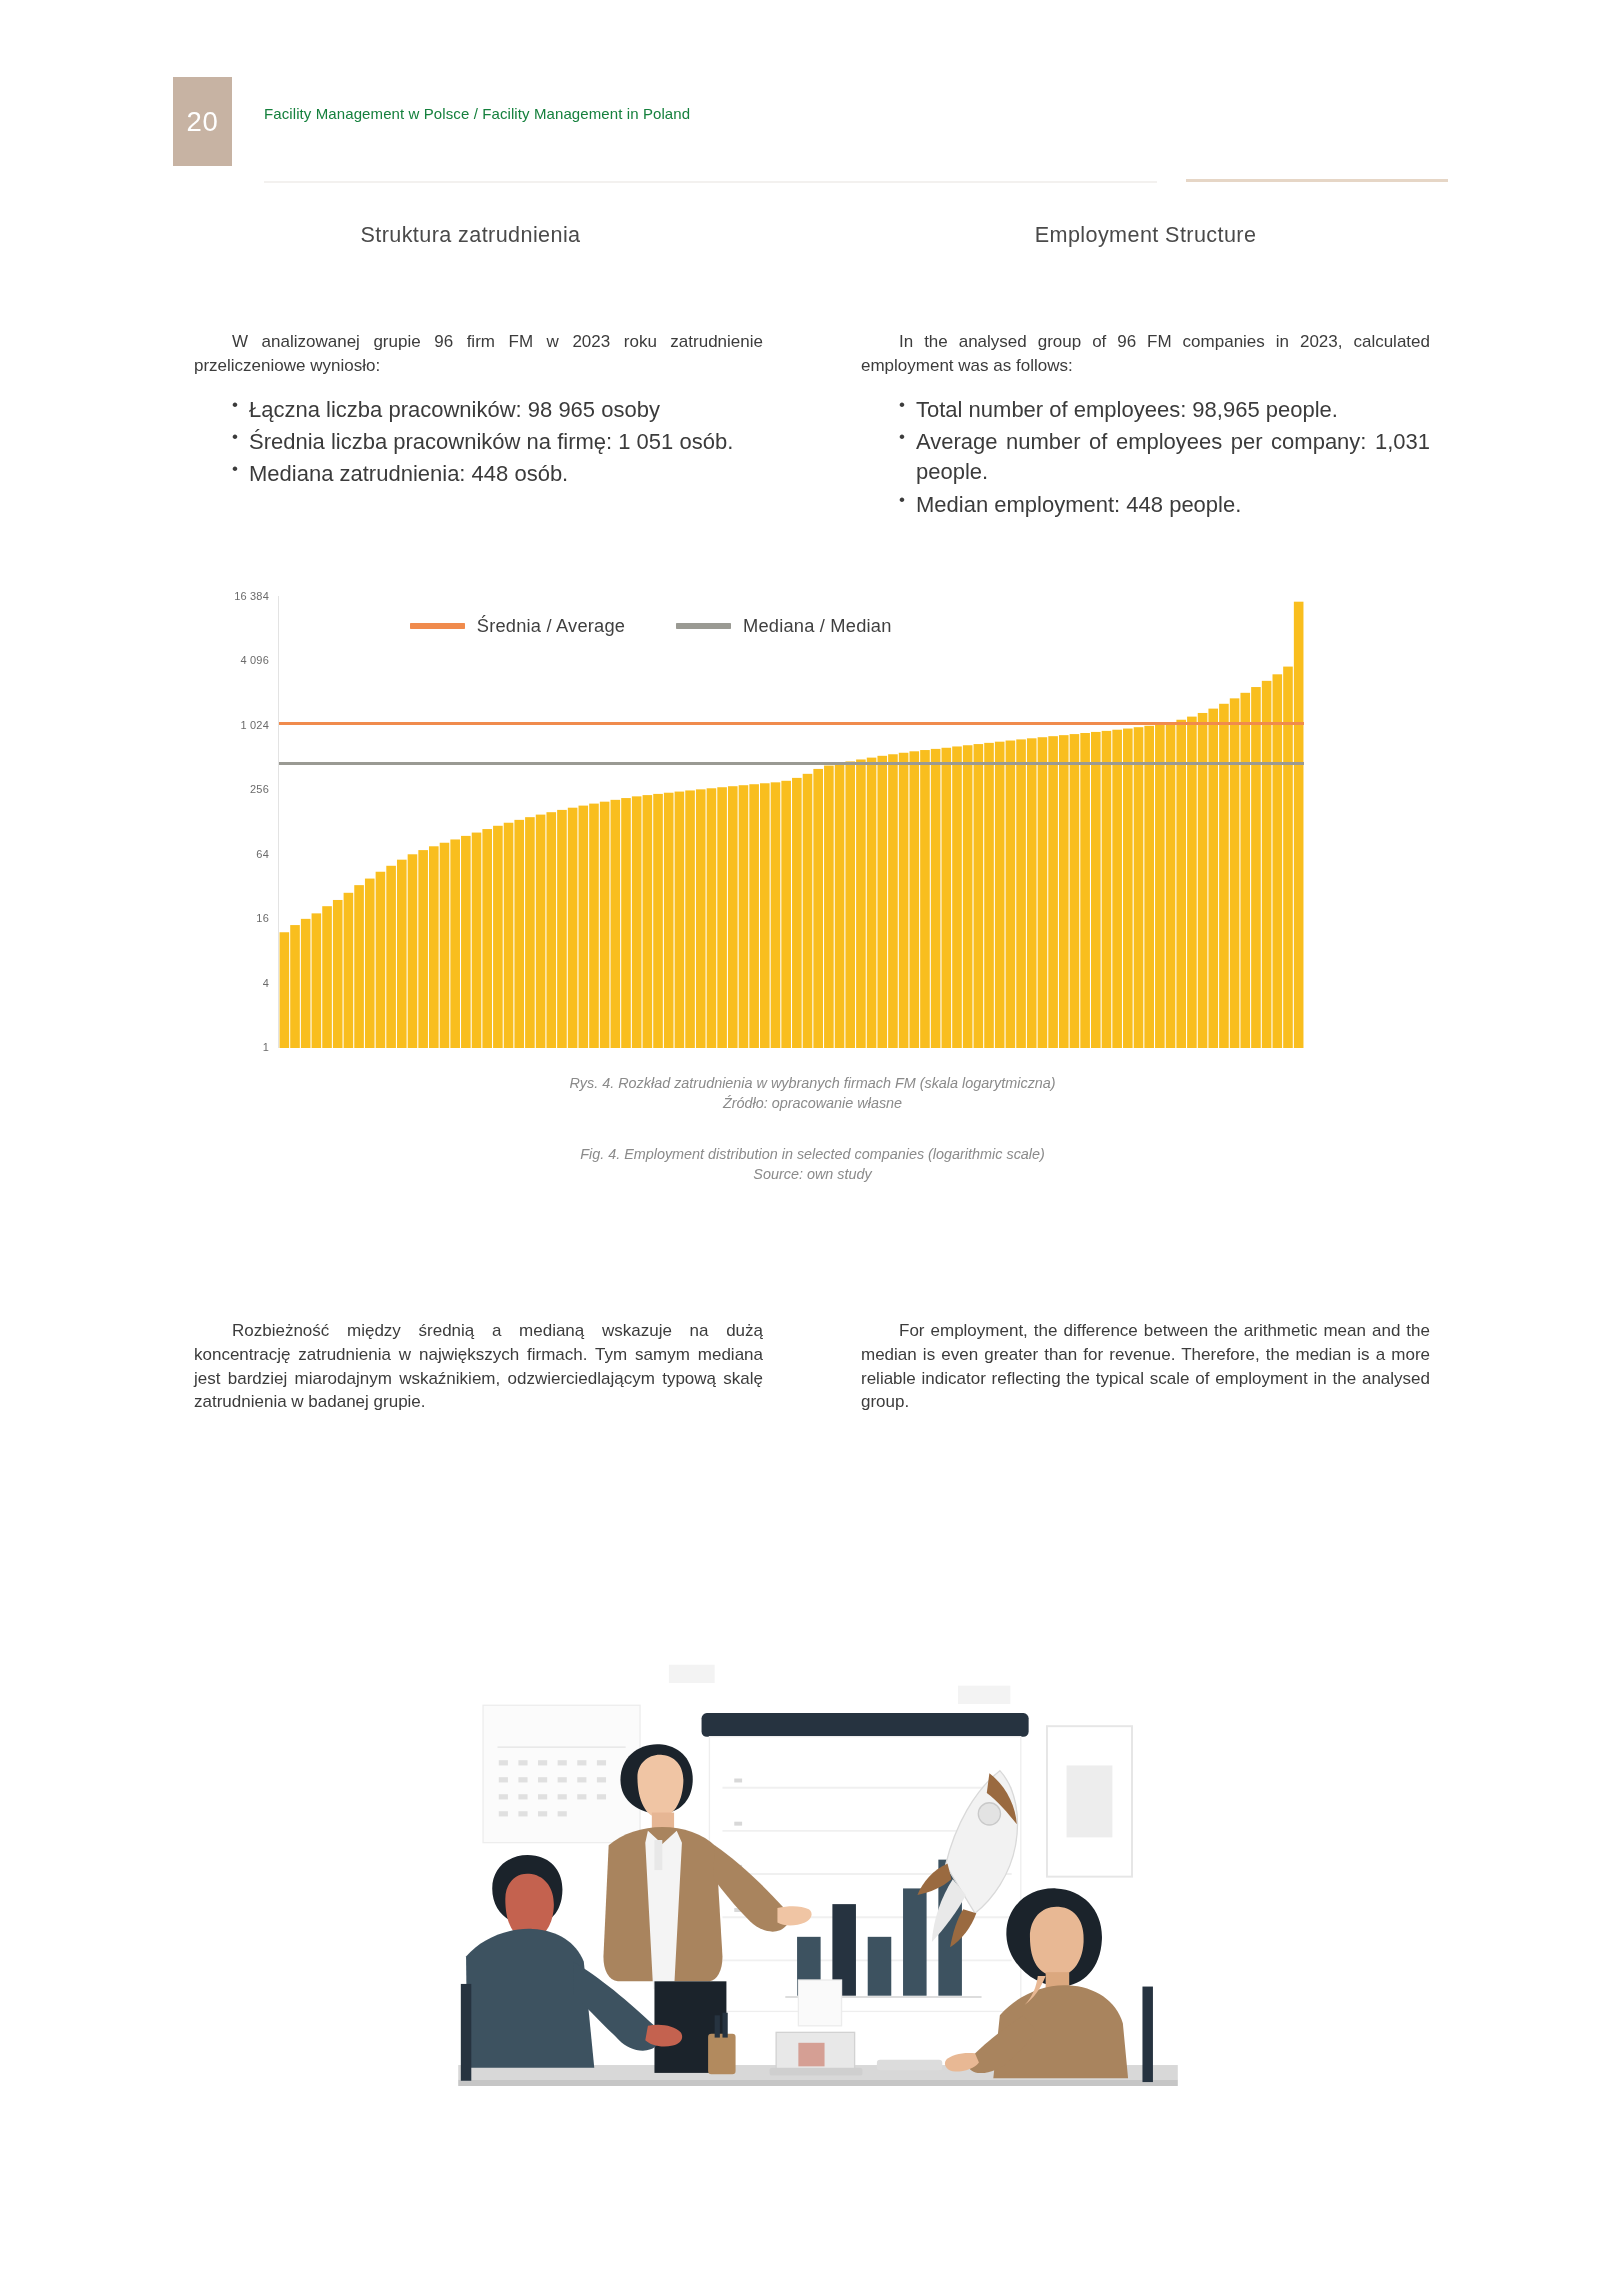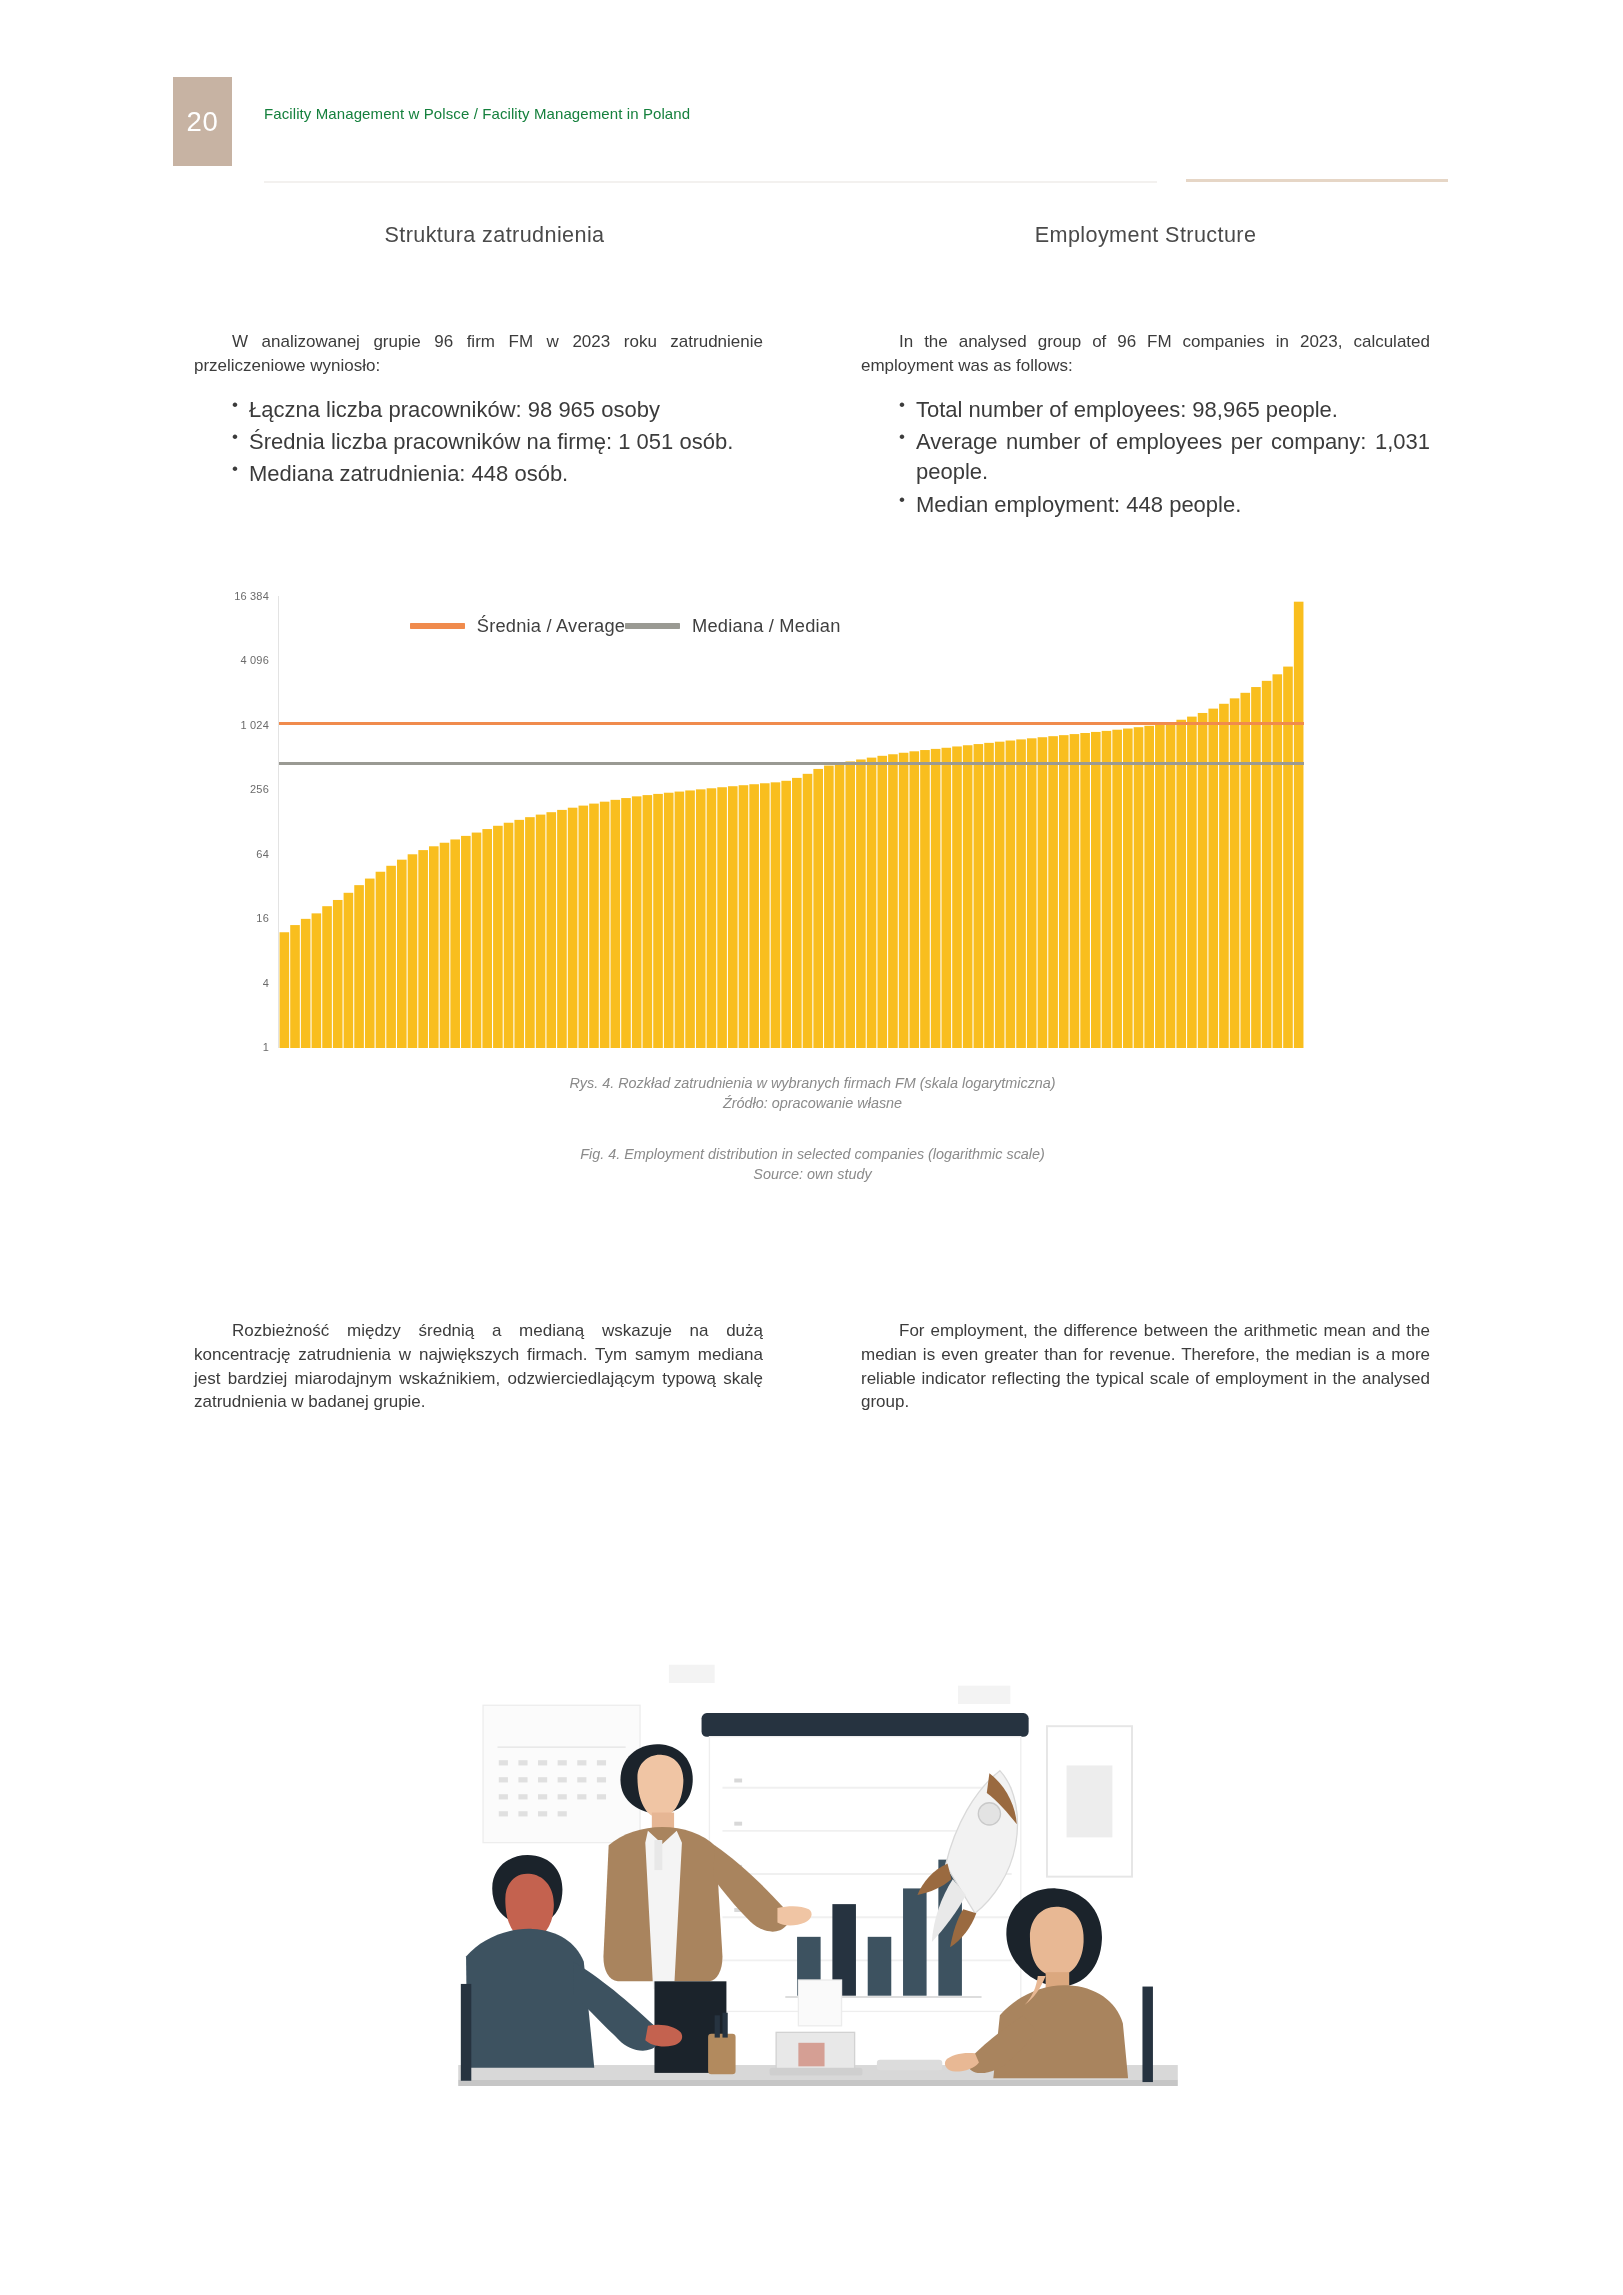--- a/index.html
+++ b/index.html
@@ -27,21 +27,21 @@
     position:absolute;left:264px;top:181px;width:893px;height:2px;background:#f3f1ef;
   }
   #header-rule-right{
     position:absolute;left:1186px;top:179px;width:262px;height:2.6px;background:#e6d6c6;
   }
 
   .section-title{
     font-size:21.6px;color:#4a4a4a;letter-spacing:0.4px;font-weight:400;
     text-align:center;white-space:nowrap;
   }
-  #title-pl{position:absolute;left:210px;top:222px;width:569px;}
+  #title-pl{position:absolute;left:186px;top:222px;width:569px;}
   #title-en{position:absolute;left:861px;top:222px;width:569px;}
 
   .body-text{
     font-size:17px;line-height:1.40;color:#3c3c3c;
     text-align:justify;text-justify:inter-word;
   }
   .lead{text-indent:38px;}
   ul.bullets{margin:3.9px 0 0 0;padding:0 0 0 38px;list-style:none;}
   ul.bullets li{
     position:relative;padding-left:17px;margin-bottom:1.3px;
@@ -74,21 +74,21 @@
   #plot-inner{position:absolute;left:0;top:0;right:0;bottom:0;overflow:hidden;}
 
   .bars-svg{position:absolute;left:0;top:0;width:100%;height:100%;}
 
   .ref-line{position:absolute;left:0;width:100%;height:3.9px;}
   #avg-line{background:#f08b4d;}
   #median-line{background:#9a9a93;}
 
   #chart-legend{
     position:absolute;left:216px;top:26px;
-    display:flex;align-items:center;
+    display:flex;align-items:center;gap:51px;
   }
   .legend-item{display:flex;align-items:center;gap:11.8px;}
   .legend-swatch{display:block;width:55px;height:5.2px;border-radius:0.7px;}
   .legend-label{font-size:18.3px;color:#3f3f3f;letter-spacing:0.2px;white-space:nowrap;}
 
   
   .caption{
     position:absolute;width:1237px;left:194px;text-align:center;
     font-size:14.4px;font-style:italic;color:#8a8a8a;line-height:1.42;
   }

